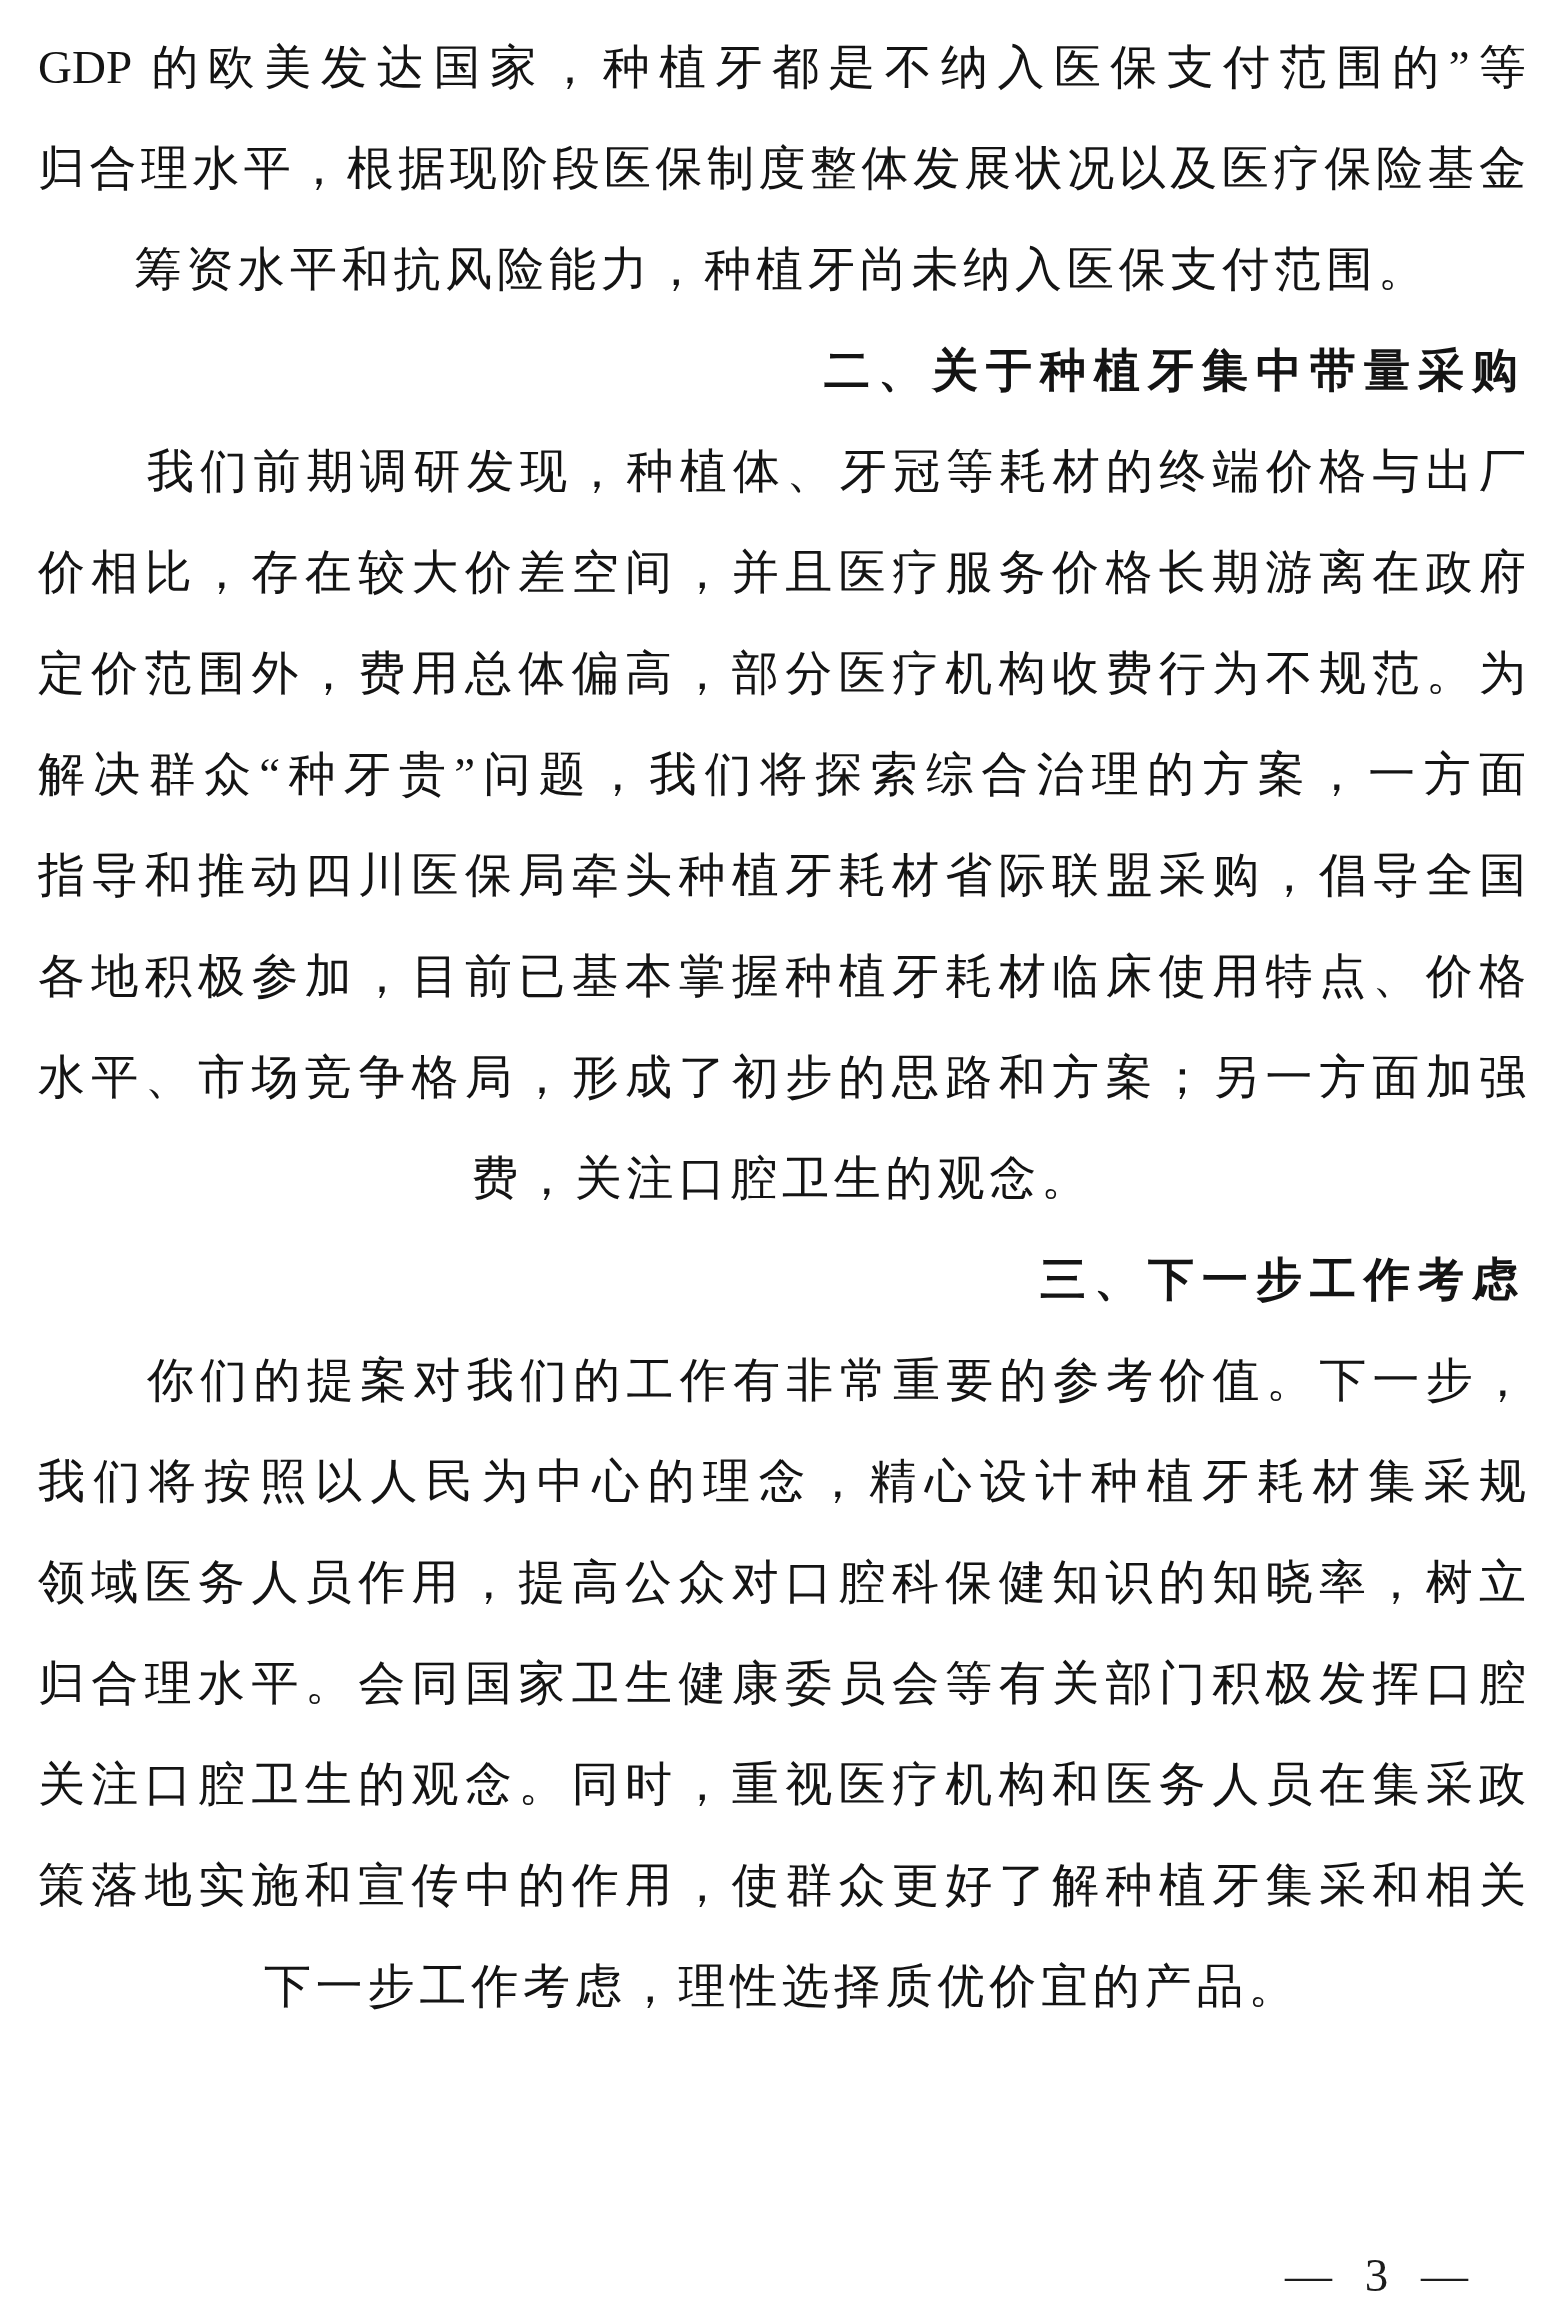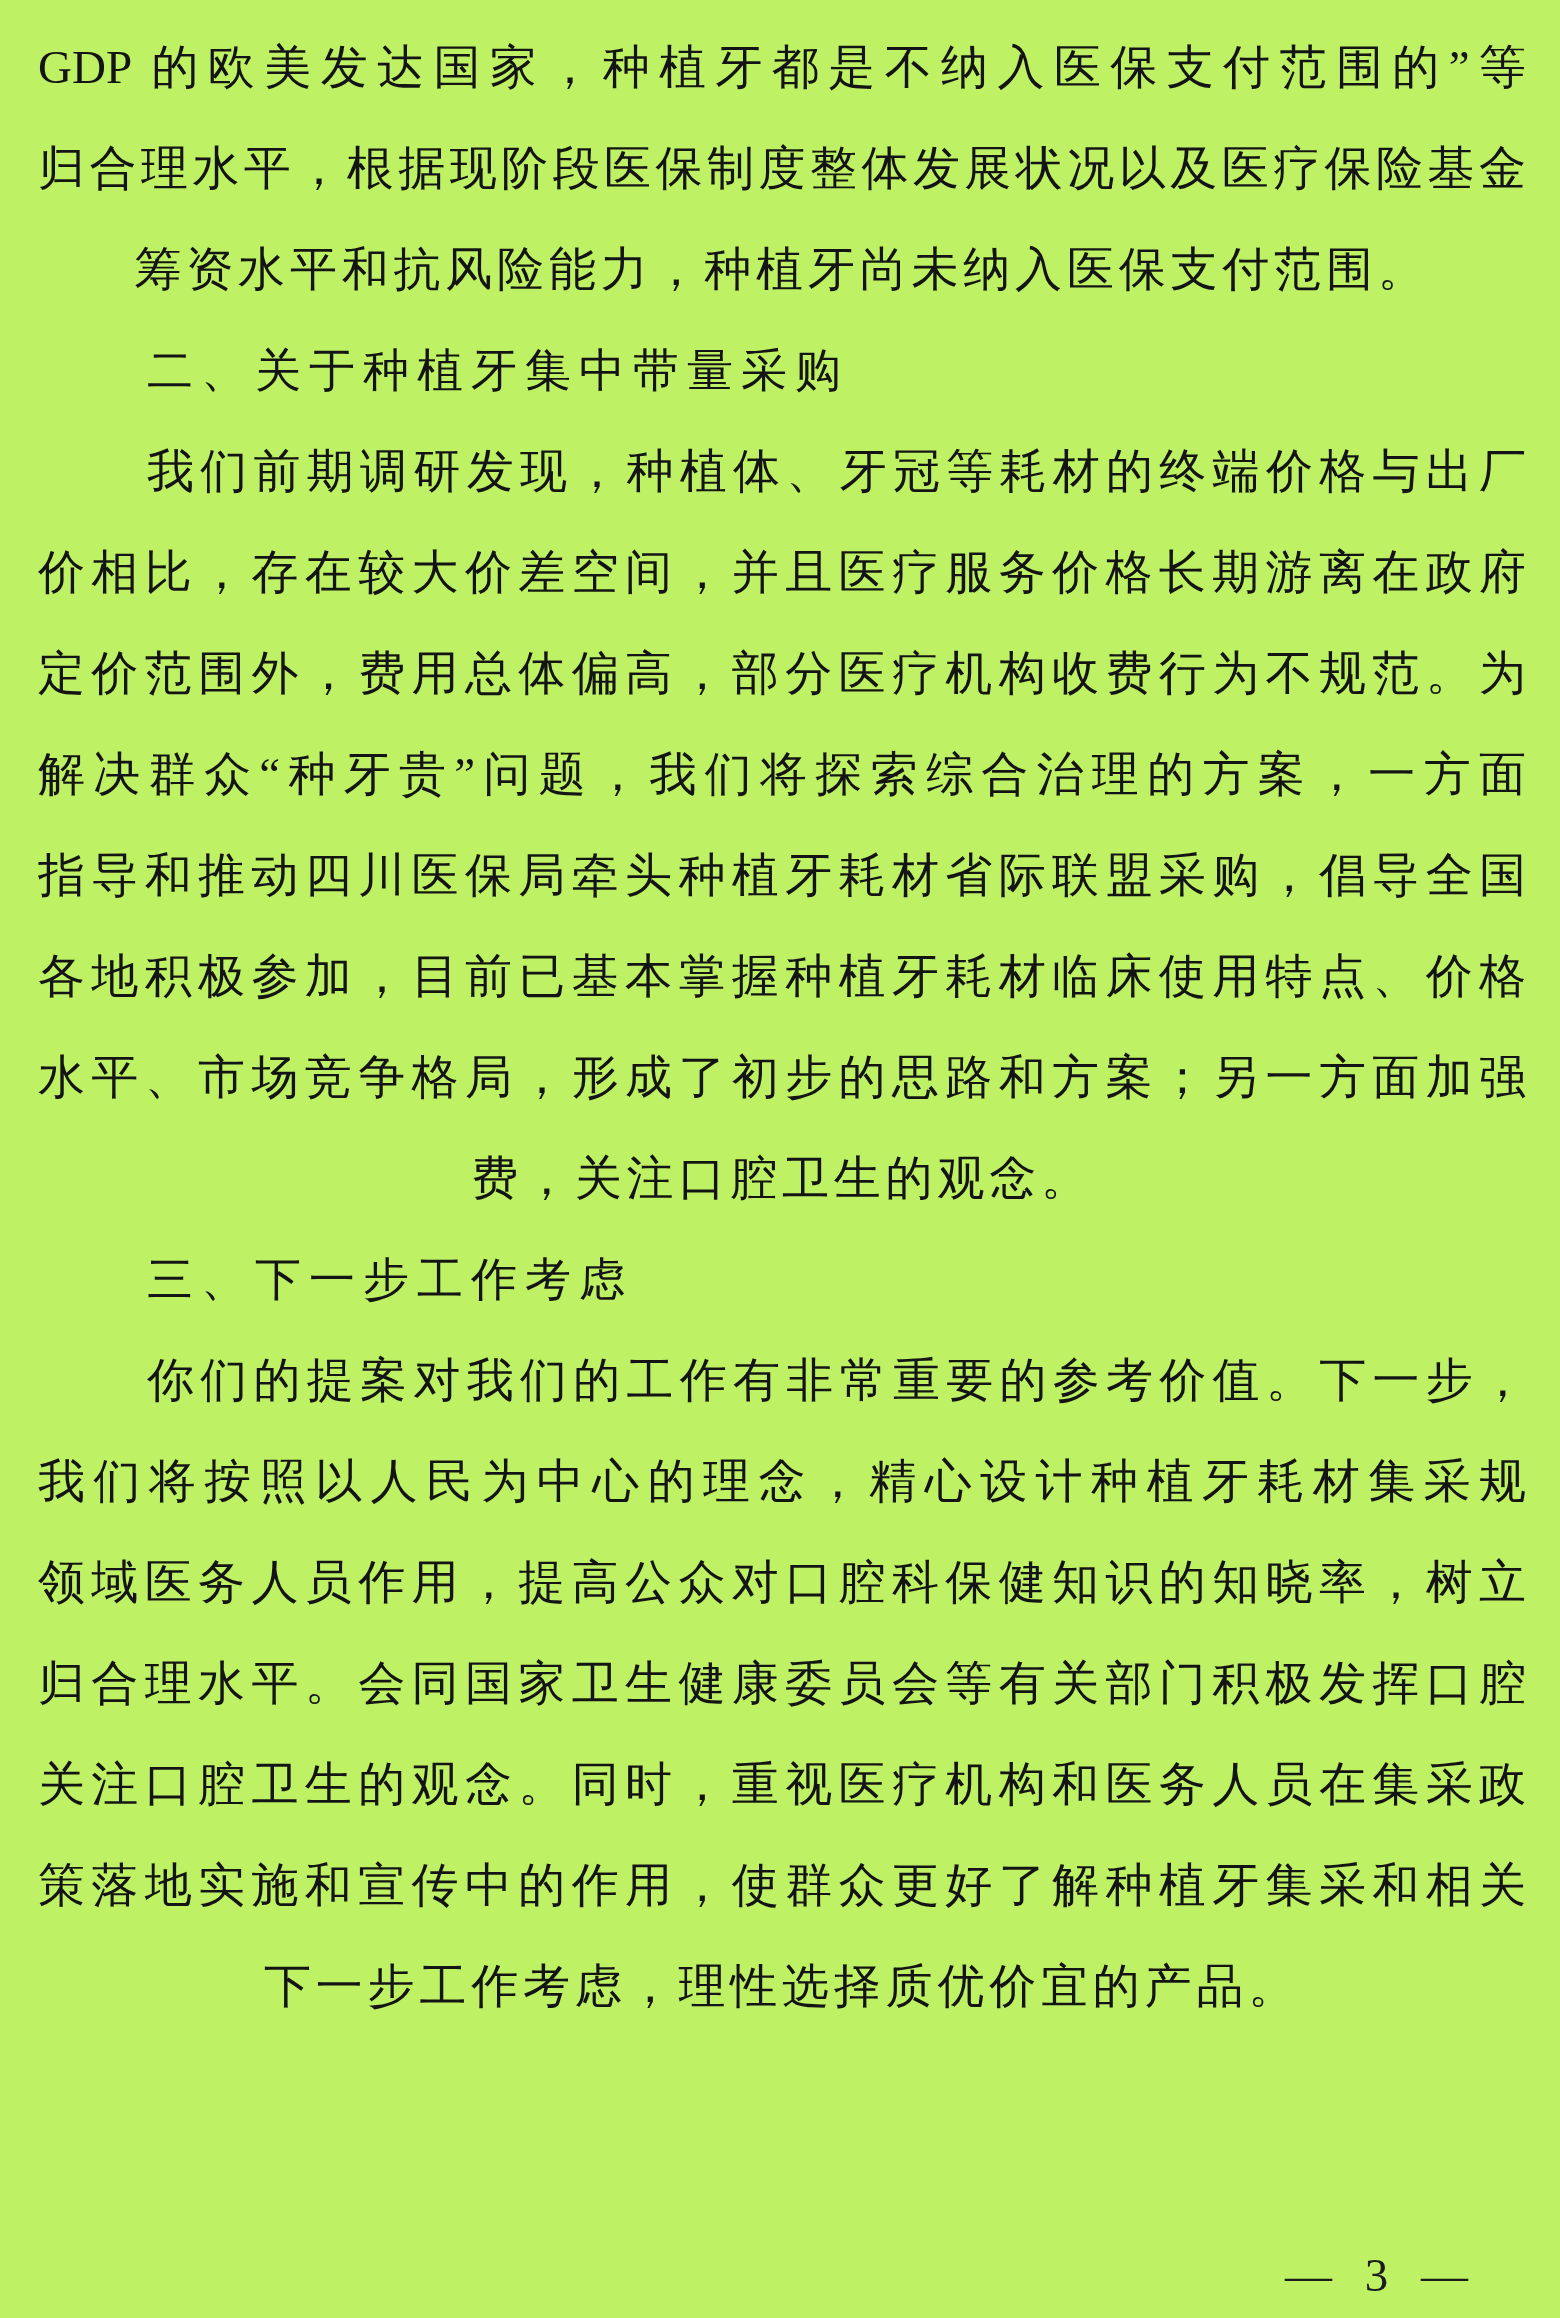--- a/index.html
+++ b/index.html
@@ -1,20 +1,20 @@
 <!DOCTYPE html>
 <html style="font-size:13px"><head>
 <meta charset="utf-8">
 <style>
   html, body { margin: 0; padding: 0; background: #e8e8e8; }
   .page {
     position: relative;
     width: 1561px;
     height: 2319px;
-    background: #bef264;
+    background: #ffffff;
     overflow: hidden;
     font-family: "Liberation Serif", "DejaVu Serif", serif;
     color: #141414;
   }
   .text-col {
     position: absolute;
     left: 38px;
     top: 17px;
     width: 1488px;
   }
@@ -29,25 +29,25 @@
   .line.justify {
     white-space: normal;
     letter-spacing: 0;
     text-align: justify;
     text-align-last: justify;
     text-justify: inter-character;
   }
   .line.indent { text-indent: 109px; }
   .line.heading {
     font-family: "Liberation Sans", "DejaVu Sans", sans-serif;
-    font-weight: 400;
+    font-weight: 700;
     font-size: 46px;
     letter-spacing: 8px;
     white-space: pre;
-    text-align: left;
+    text-align: right;
   }
   .page-footer {
     position: absolute;
     top: 2225px;
     right: 93px;
     height: 101px;
     line-height: 101px;
     font-size: 47px;
     letter-spacing: 0;
     word-spacing: 21px;

